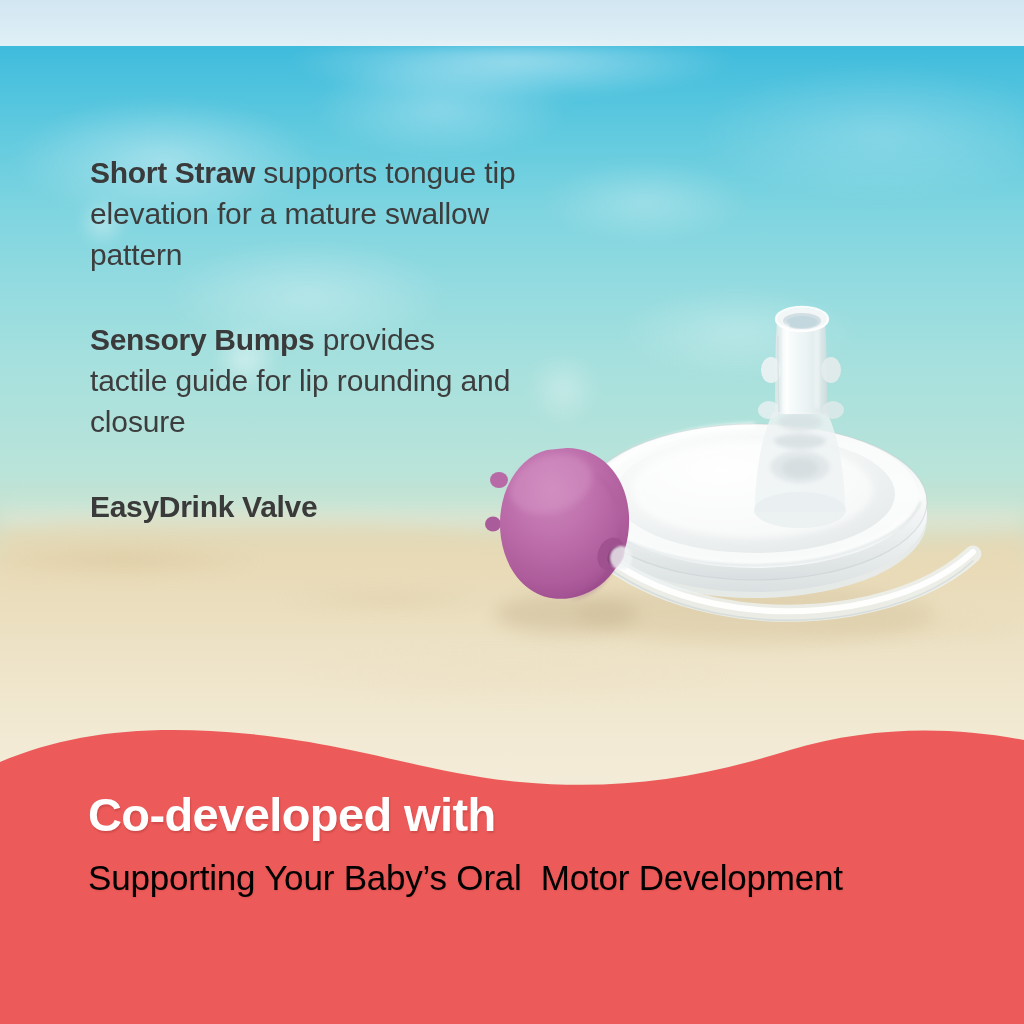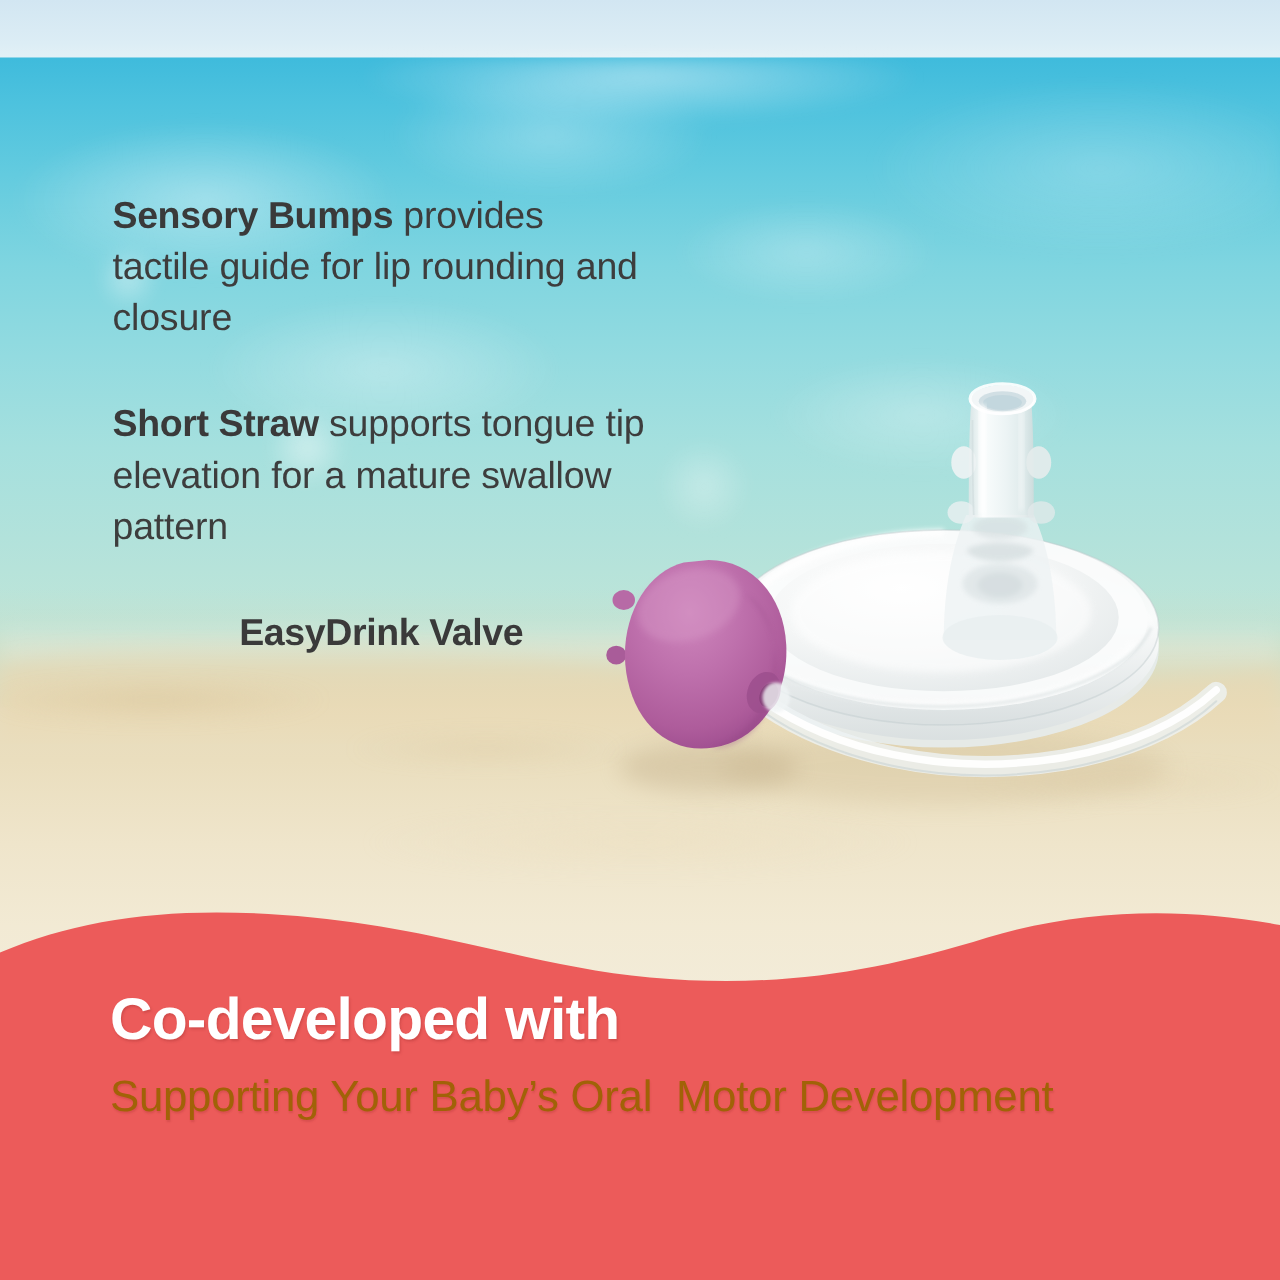--- a/index.html
+++ b/index.html
@@ -125,21 +125,21 @@
     line-height: 41px;
     color: #3D3D3D;
     font-weight: 400;
     letter-spacing: -0.15px;
   }
   .feature .kw {
     font-weight: 700;
     color: #3A3A3A;
     letter-spacing: -0.3px;
   }
-  .feature.f3 .kw { display: block; text-align: center; }
+  .feature.f3 .kw { display: block; }
 
   
   .banner {
     position: absolute;
     left: 0; top: 700px;
     width: 872px; height: 324px; padding-left: 18px;
   }
   .banner-wave {
     position: absolute;
     left: 0; top: 0;
@@ -156,21 +156,21 @@
     color: #FFFFFF;
     font-size: 47px;
     line-height: 58px;
     font-weight: 700;
     letter-spacing: -0.6px;
     text-shadow: 1px 2px 2px rgba(150,40,40,0.30);
     font-stretch: condensed;
   }
   .banner .subtitle {
     margin: 13px 0 0 0;
-    color: #a16207;
+    color: #000000;
     font-size: 35px;
     line-height: 42px;
     font-weight: 400;
     letter-spacing: -0.2px;
     white-space: pre;
     text-shadow: 0.5px 1px 1.5px rgba(150,40,40,0.22);
   }
 </style>
 </head>
 <body>
@@ -317,26 +317,26 @@
 
         <ellipse cx="156" cy="292" rx="13" ry="17" fill="#9C4F8D" opacity="0.85" transform="rotate(22 156 292)"></ellipse>
         <ellipse cx="160" cy="294" rx="7" ry="10" fill="#7E3A72" opacity="0.80" transform="rotate(22 160 294)"></ellipse>
         <ellipse cx="166" cy="296" rx="11" ry="12" fill="#F0F4F5" opacity="0.80" filter="url(#blur1)"></ellipse>
       </g>
     </svg>
   </div>
 
   <div class="features">
 
+    <div class="feature f1">
+      <p><span class="kw">Short Straw</span><span> supports tongue tip elevation for a mature swallow pattern</span></p>
+    </div>
+
     <div class="feature f2">
       <p><span class="kw">Sensory Bumps</span><span> provides tactile guide for lip rounding and closure</span></p>
-    </div>
-
-    <div class="feature f1">
-      <p><span class="kw">Short Straw</span><span> supports tongue tip elevation for a mature swallow pattern</span></p>
     </div>
 
     <div class="feature f3">
       <p><span class="kw">EasyDrink Valve</span></p>
     </div>
 
   </div>
 
   <div class="banner">
     <svg class="banner-wave" width="1024" height="324" viewBox="0 0 1024 324">

